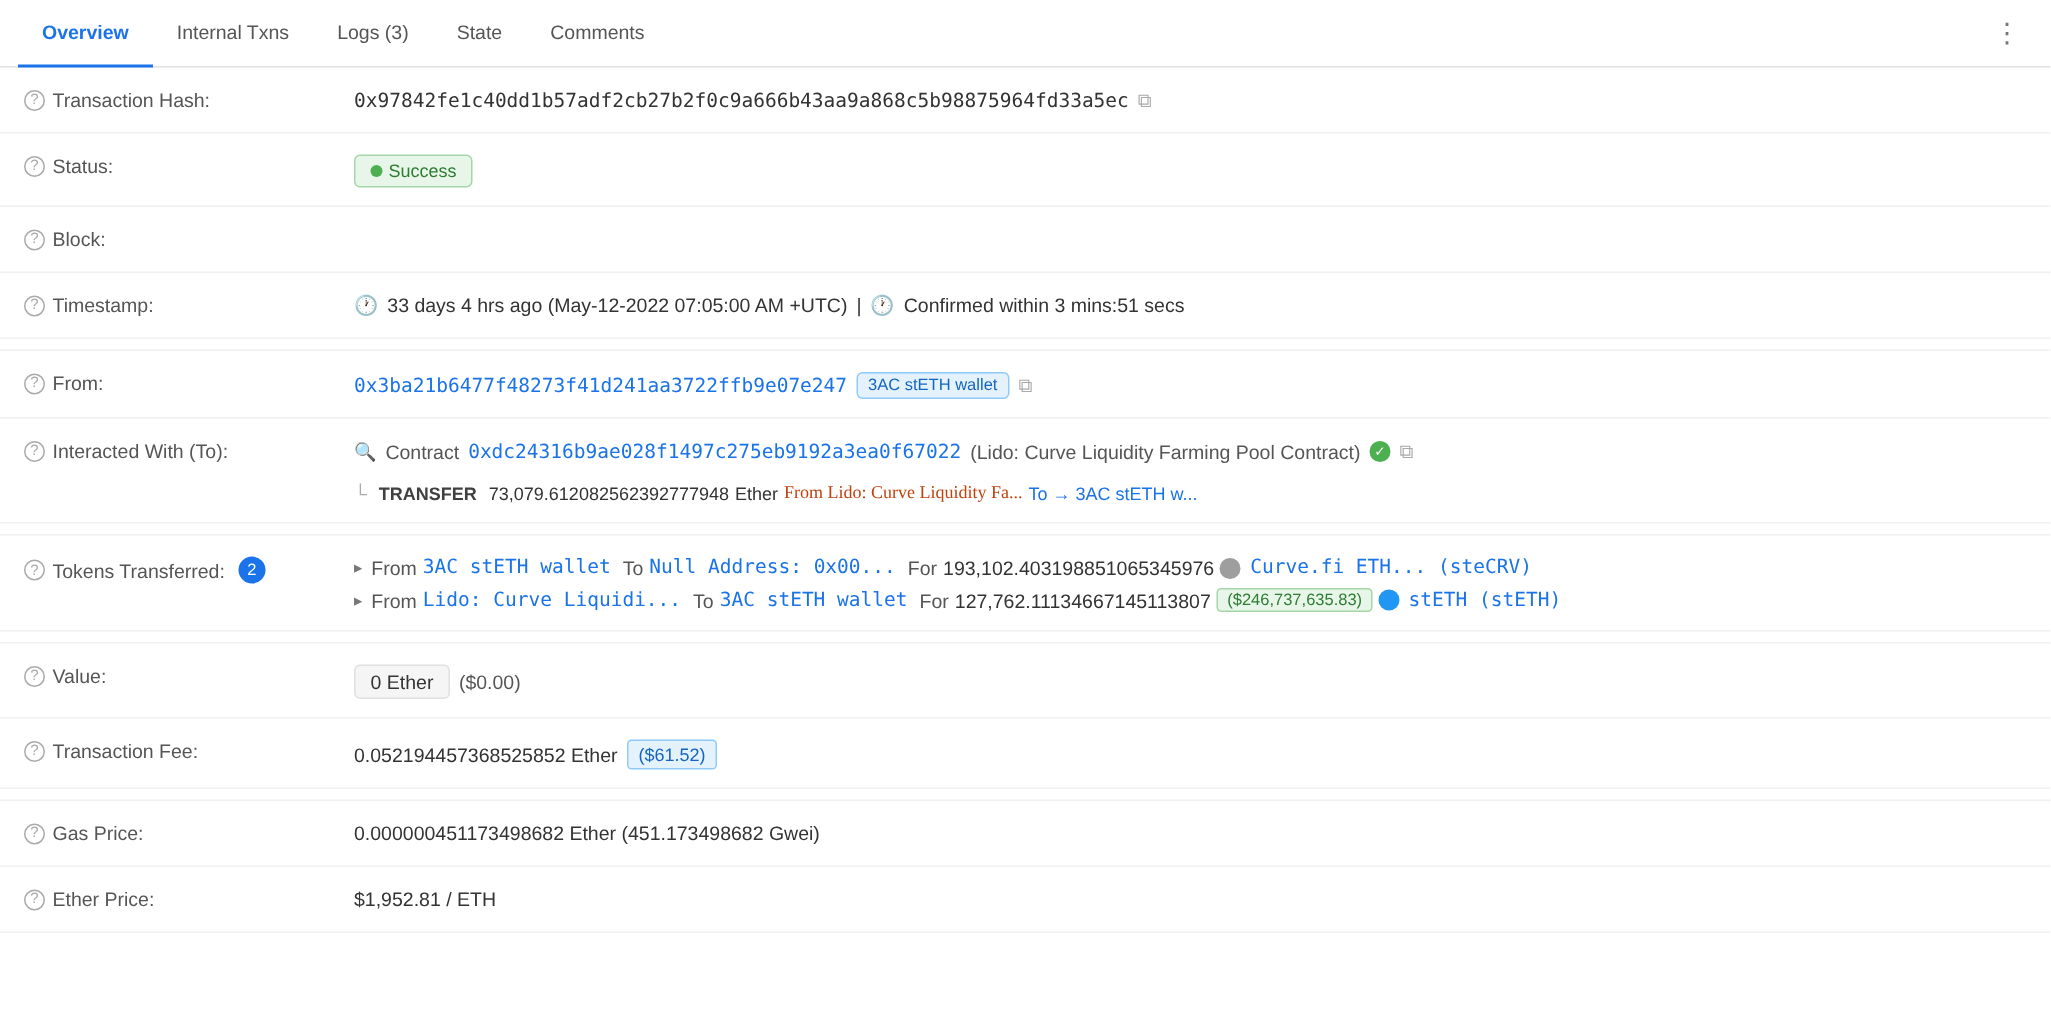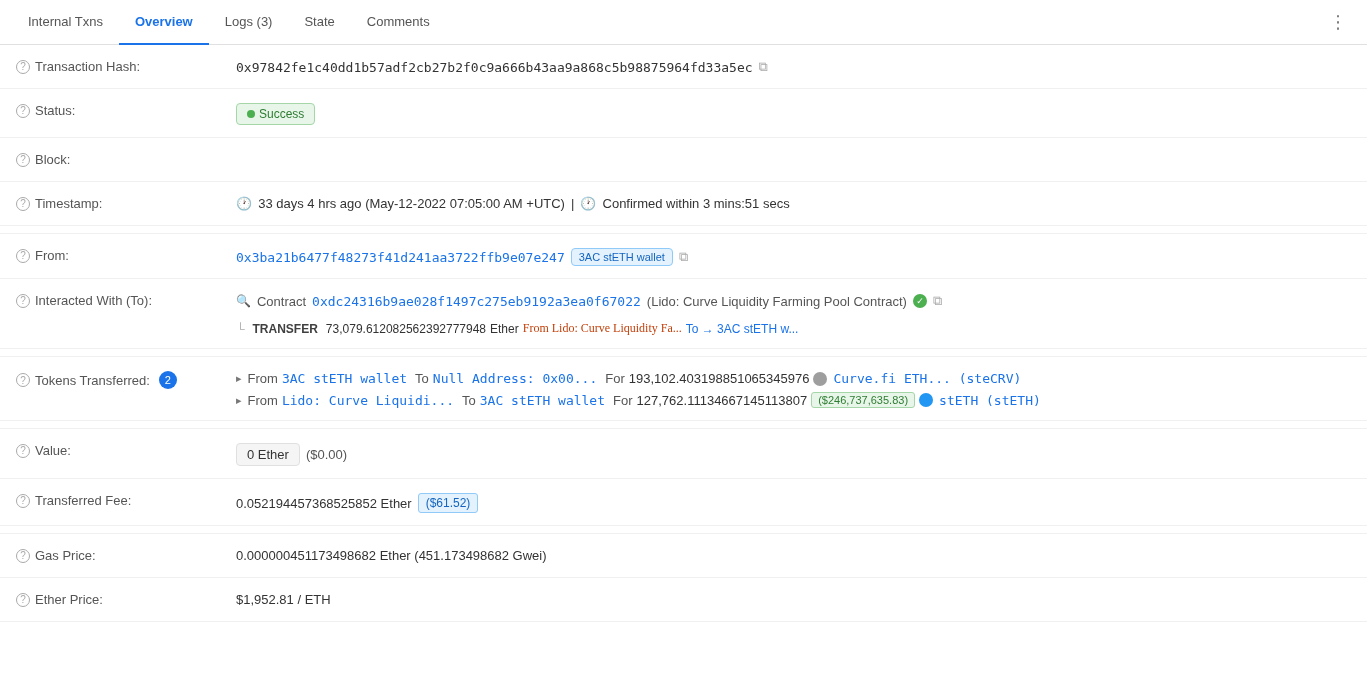--- a/index.html
+++ b/index.html
@@ -224,22 +224,22 @@
       background: #9e9e9e;
       display: inline-block;
       margin-right: 2px;
     }
     .dot-token.blue { background: #2196f3; }
   </style>
 </head>
 <body>
 
 <div class="tabs">
+  <div class="tab active">Overview</div>
   <div class="tab">Internal Txns</div>
-  <div class="tab active">Overview</div>
   <div class="tab">Logs (3)</div>
   <div class="tab">State</div>
   <div class="tab">Comments</div>
   <div class="three-dots">⋮</div>
 </div>
 
 <div class="content">
 
   <div class="row">
     <div class="label-col">
@@ -369,21 +369,21 @@
     </div>
     <div class="value-col">
       <span class="value-badge">0 Ether</span>
       <span style="color:#555;">($0.00)</span>
     </div>
   </div>
 
   <div class="row">
     <div class="label-col">
       <span class="question-icon">?</span>
-      <span>Transferred Fee:</span>
+      <span>Transaction Fee:</span>
     </div>
     <div class="value-col">
       <span style="color:#333;">0.052194457368525852 Ether</span>
       <span class="fee-usd">($61.52)</span>
     </div>
   </div>
 
   <div style="height:8px; border-bottom:1px solid #f0f0f0;"></div>
 
   <div class="row">

